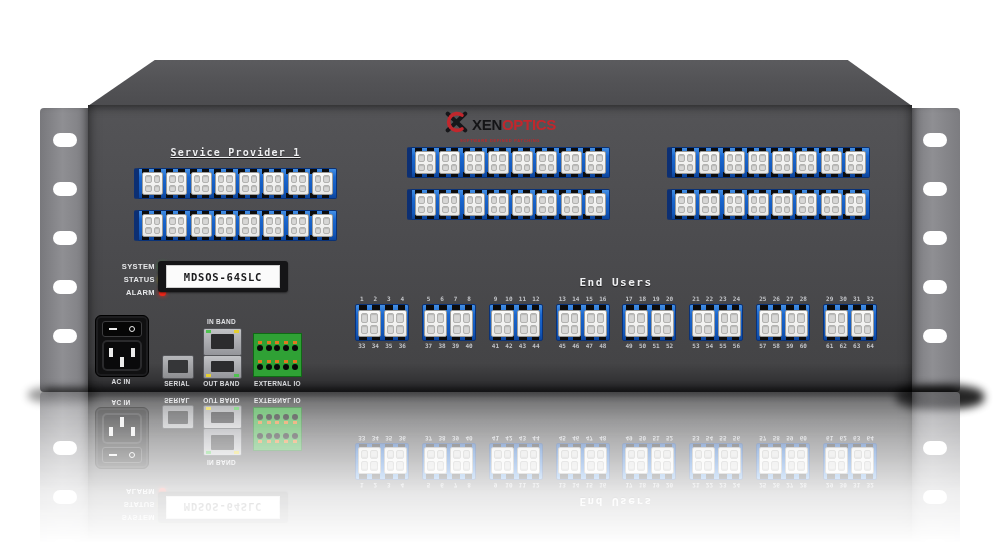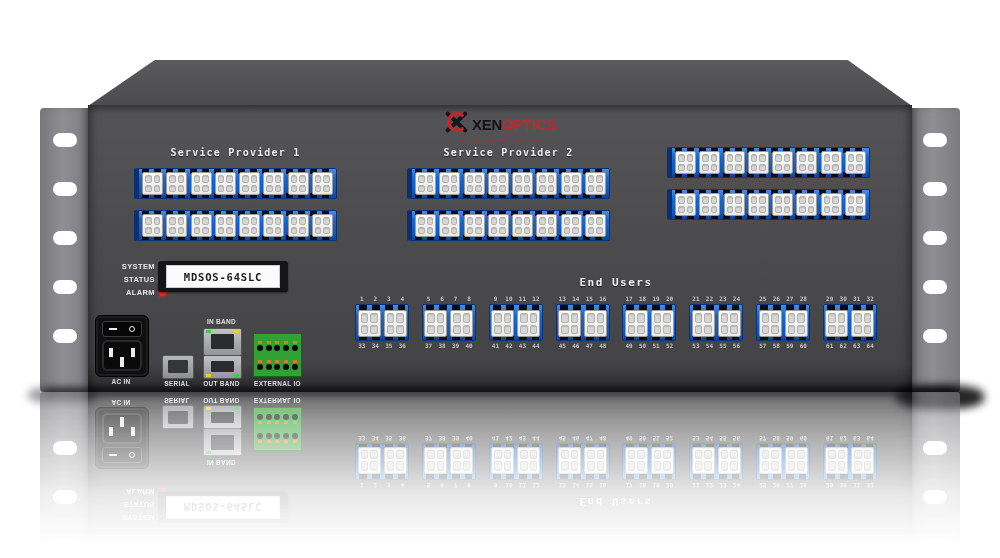--- a/index.html
+++ b/index.html
@@ -25,21 +25,21 @@
   .logo-row{display:flex;align-items:center;gap:4px;}
   .logo-text{font-weight:bold;font-size:15px;letter-spacing:-.3px;color:#141416;}
   .logo-text .optics{color:#c1272d;font-weight:600;}
   .logo-tag{font-size:4px;letter-spacing:.7px;color:#b9282c;margin-top:1px;font-weight:bold;}
 
   
   .sp-group{position:absolute;top:42px;width:203px;}
   .sp-group.g1{left:46px;} .sp-group.g2{left:319px;} .sp-group.g3{left:579px;}
   .sp-label{height:14px;margin-bottom:7px;text-align:center;color:#eff0f2;
     font:bold 10px "DejaVu Sans Mono",monospace;letter-spacing:1.2px;
-    text-shadow:0 1px 1px rgba(0,0,0,.65);white-space:nowrap;}
+    text-shadow:0 1px 1px rgba(0,0,0,.65);white-space:nowrap;text-decoration:underline;}
   .sp-strip{position:relative;height:29px;margin-bottom:11px;border:1px solid #0a3277;border-left:5px solid #0c2f73;
     background:linear-gradient(180deg,#4590e4 0%,#1a67cf 28%,#1257ba 78%,#0d459c 100%);
     display:flex;justify-content:space-evenly;align-items:center;border-radius:2px;}
   .sp-strip::before,.sp-strip::after{content:"";position:absolute;left:3px;right:3px;height:5px;
     background:repeating-linear-gradient(90deg,#0c0c0d 0 7px,rgba(0,0,0,0) 7px 12px);}
   .sp-strip::before{top:0;} .sp-strip::after{bottom:0;}
 
   
   .module{position:relative;z-index:2;background:linear-gradient(180deg,#fafaf9,#e9e9e8);
     border:1px solid #9c9c9a;border-radius:2px;display:grid;grid-template-columns:1fr 1fr;
@@ -262,21 +262,20 @@
             </div>
             <div class="module sp">
               <span class="cell"></span>
               <span class="cell"></span>
               <span class="cell"></span>
               <span class="cell"></span>
             </div>
           </div>
       </div>
       <div class="sp-group g2">
-        <div class="sp-label">Service Provider 2</div>
         <div class="sp-strip">
             <div class="module sp">
               <span class="cell"></span>
               <span class="cell"></span>
               <span class="cell"></span>
               <span class="cell"></span>
             </div>
             <div class="module sp">
               <span class="cell"></span>
               <span class="cell"></span>

